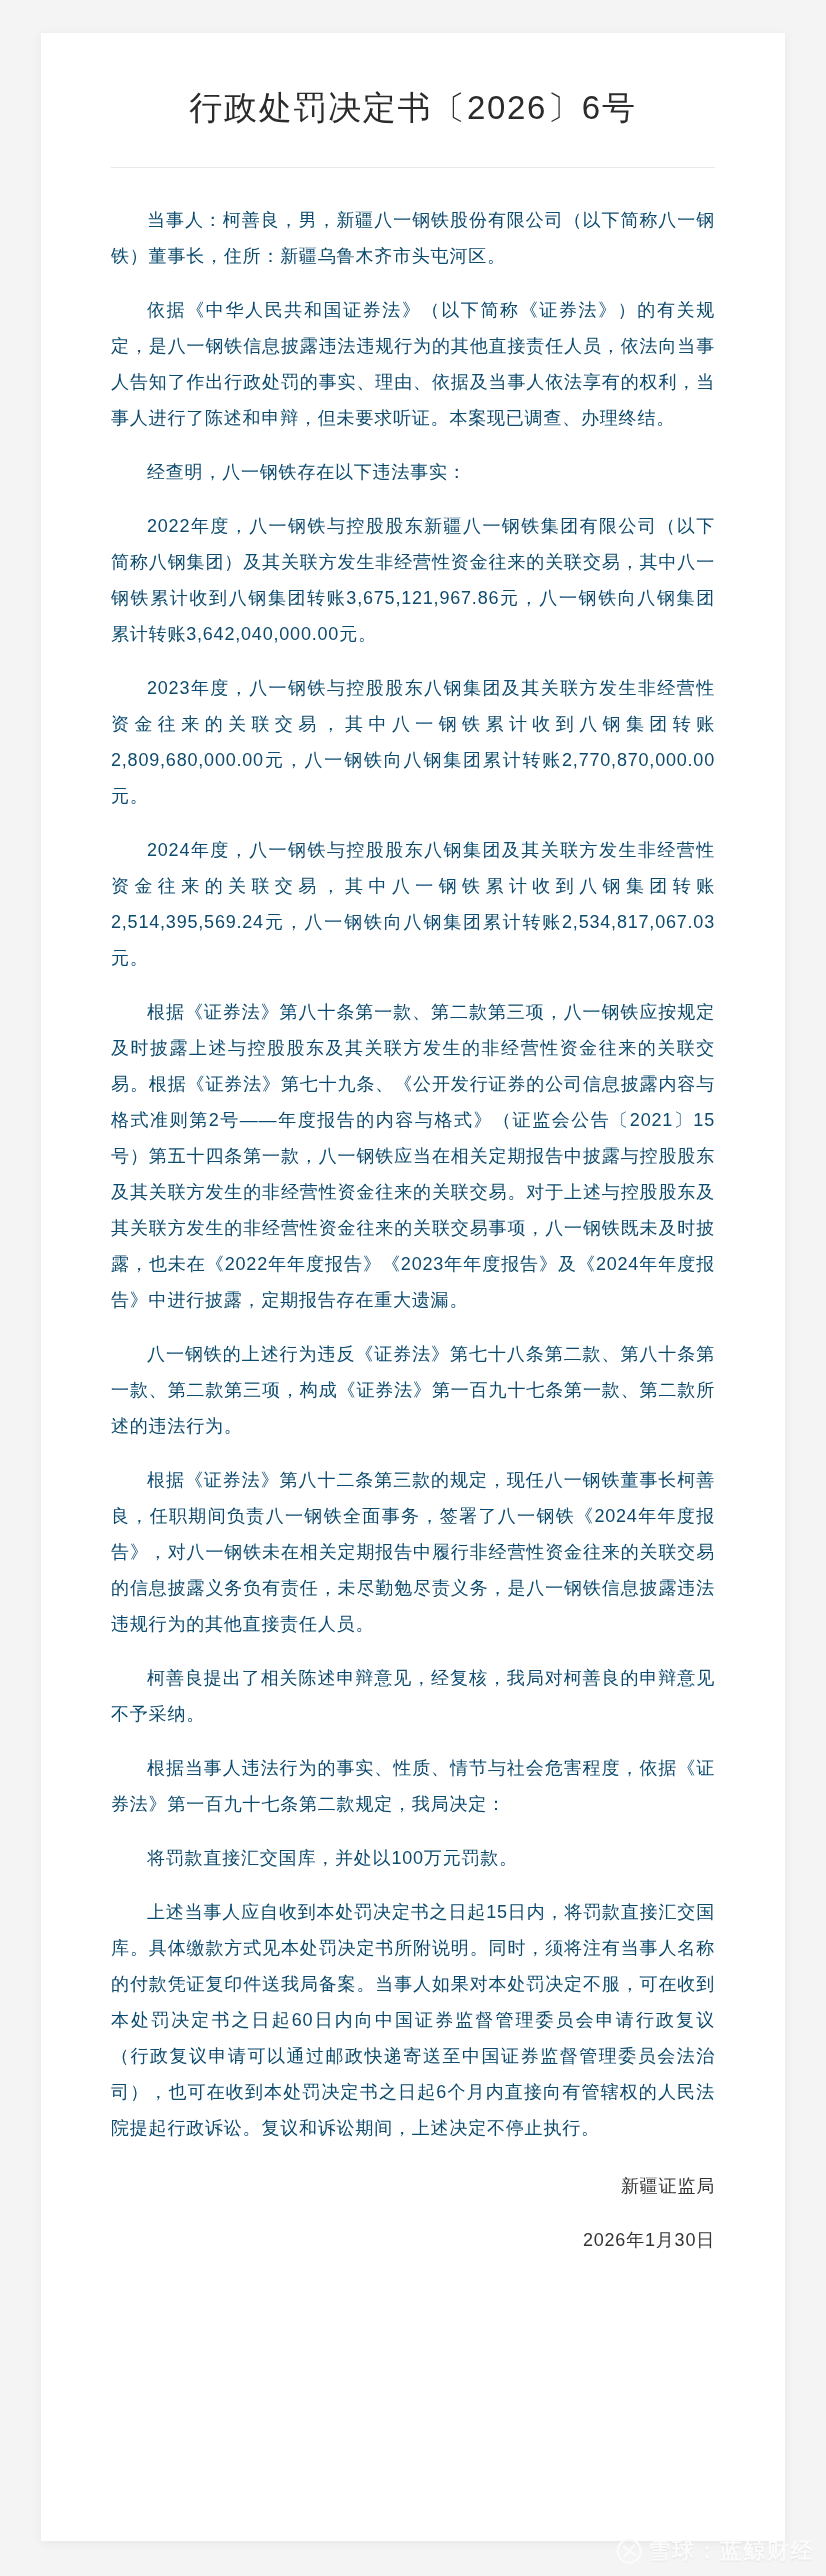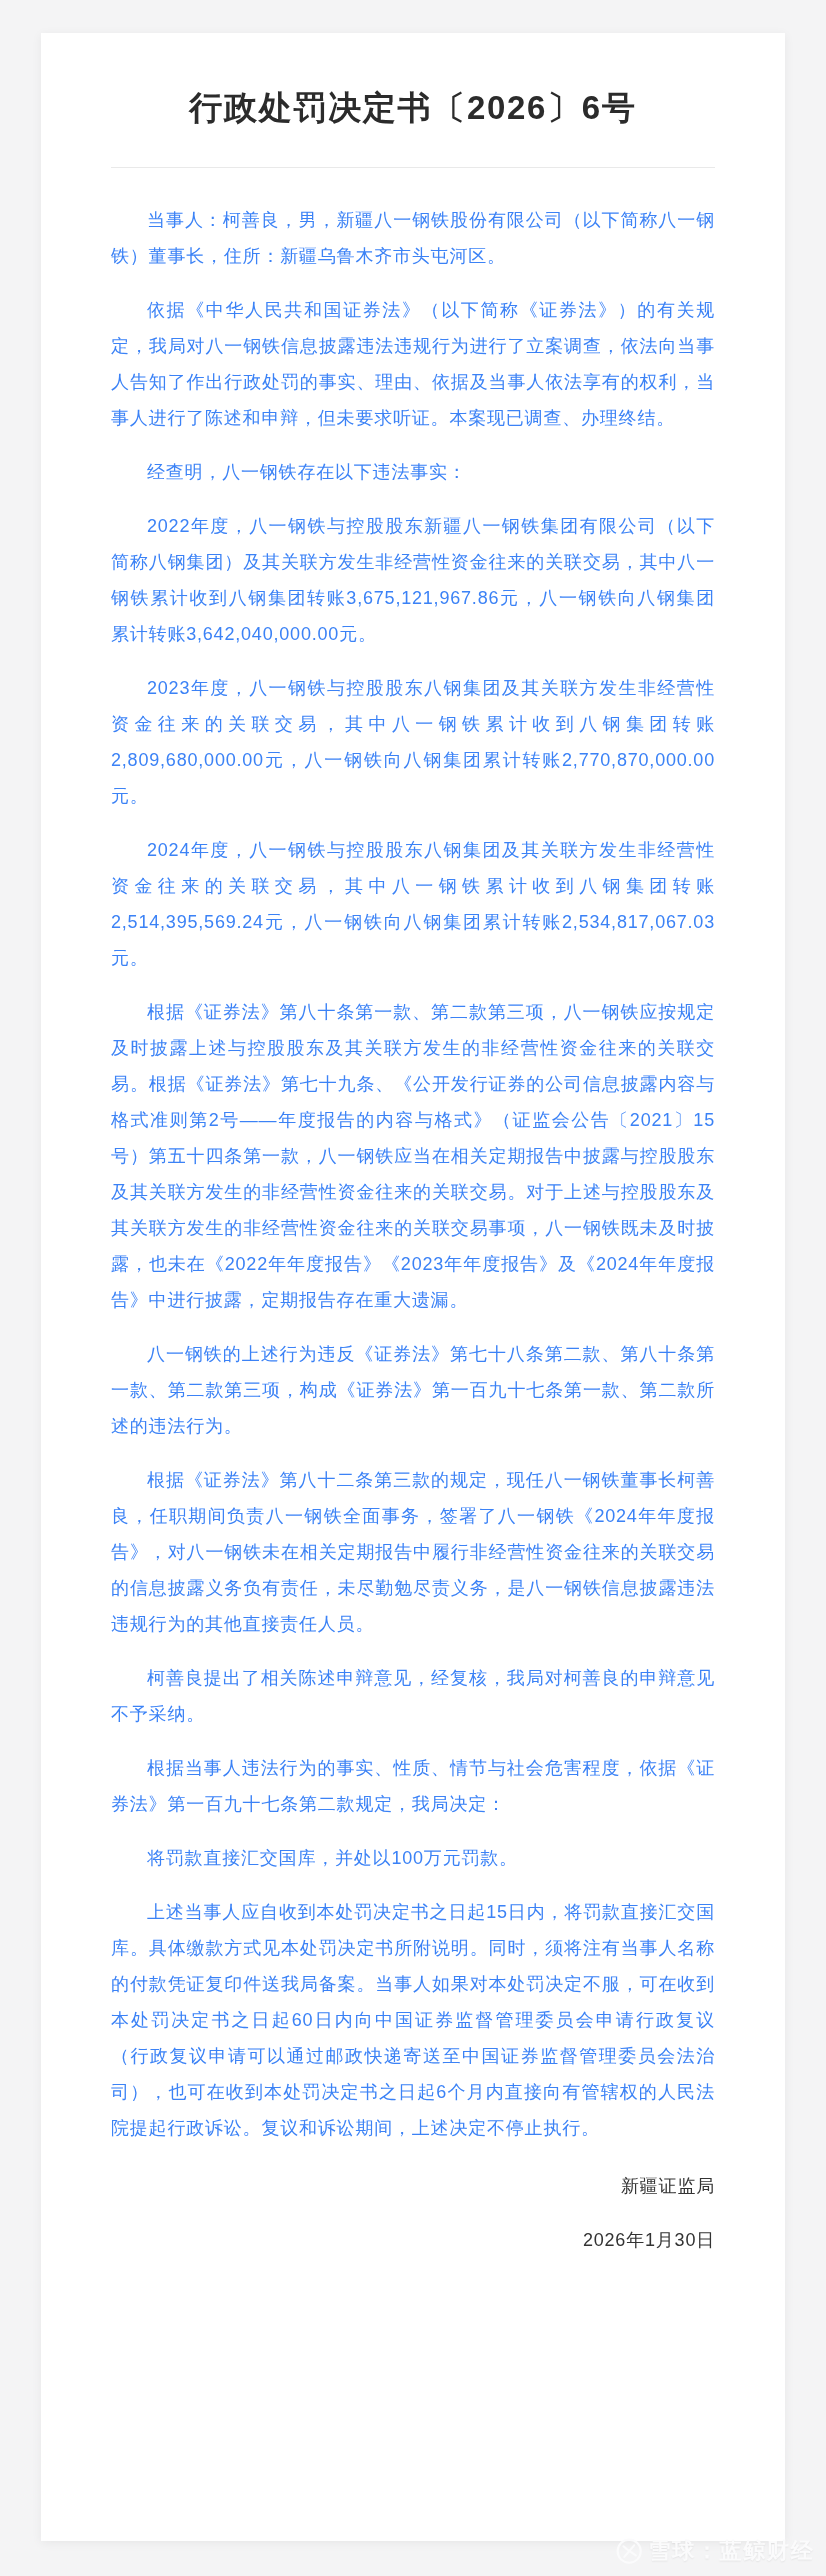--- a/index.html
+++ b/index.html
@@ -22,40 +22,40 @@
     height: 2508px;
     background: #ffffff;
     box-shadow: 0 1.7px 10px rgba(0,0,0,0.06);
     box-sizing: border-box;
     padding: 53px 70px 0 70px;
     overflow: hidden;
   }
   .title {
     margin: 0;
     font-size: 33px;
-    font-weight: bold;
+    font-weight: normal;
     text-align: center;
     color: #2b2b2b;
     letter-spacing: 1.7px;
     line-height: 1.35;
   }
   .divider {
     height: 0.8px;
     background: #e9e9e9;
     margin-top: 36px;
   }
   .doc-body {
     padding-top: 35px;
   }
   .para {
     margin: 0 0 18px 0;
     font-size: 18px;
     line-height: 36px;
     letter-spacing: 0.8px;
-    color: #3b82f6;
+    color: #0c4a6e;
     text-align: justify;
     text-indent: 2em;
     word-break: normal;
   }
   .sig-block {
     margin-top: 22px;
     text-align: right;
   }
   .sig {
     margin: 0 0 17.4px 0;
@@ -89,21 +89,21 @@
   }
 </style>
 </head>
 <body>
 
 <div class="card">
   <h1 class="title">行政处罚决定书〔2026〕6号</h1>
   <div class="divider"></div>
   <div class="doc-body">
       <p class="para">当事人：柯善良，男，新疆八一钢铁股份有限公司（以下简称八一钢铁）董事长，住所：新疆乌鲁木齐市头屯河区。</p>
-      <p class="para">依据《中华人民共和国证券法》（以下简称《证券法》）的有关规定，我局对八一钢铁信息披露违法违规行为进行了立案调查，依法向当事人告知了作出行政处罚的事实、理由、依据及当事人依法享有的权利，当事人进行了陈述和申辩，但未要求听证。本案现已调查、办理终结。</p>
+      <p class="para">依据《中华人民共和国证券法》（以下简称《证券法》）的有关规定，是八一钢铁信息披露违法违规行为的其他直接责任人员，依法向当事人告知了作出行政处罚的事实、理由、依据及当事人依法享有的权利，当事人进行了陈述和申辩，但未要求听证。本案现已调查、办理终结。</p>
       <p class="para">经查明，八一钢铁存在以下违法事实：</p>
       <p class="para">2022年度，八一钢铁与控股股东新疆八一钢铁集团有限公司（以下简称八钢集团）及其关联方发生非经营性资金往来的关联交易，其中八一钢铁累计收到八钢集团转账3,675,121,967.86元，八一钢铁向八钢集团累计转账3,642,040,000.00元。</p>
       <p class="para">2023年度，八一钢铁与控股股东八钢集团及其关联方发生非经营性资金往来的关联交易，其中八一钢铁累计收到八钢集团转账2,809,680,000.00元，八一钢铁向八钢集团累计转账2,770,870,000.00元。</p>
       <p class="para">2024年度，八一钢铁与控股股东八钢集团及其关联方发生非经营性资金往来的关联交易，其中八一钢铁累计收到八钢集团转账2,514,395,569.24元，八一钢铁向八钢集团累计转账2,534,817,067.03元。</p>
       <p class="para">根据《证券法》第八十条第一款、第二款第三项，八一钢铁应按规定及时披露上述与控股股东及其关联方发生的非经营性资金往来的关联交易。根据《证券法》第七十九条、《公开发行证券的公司信息披露内容与格式准则第2号——年度报告的内容与格式》（证监会公告〔2021〕15号）第五十四条第一款，八一钢铁应当在相关定期报告中披露与控股股东及其关联方发生的非经营性资金往来的关联交易。对于上述与控股股东及其关联方发生的非经营性资金往来的关联交易事项，八一钢铁既未及时披露，也未在《2022年年度报告》《2023年年度报告》及《2024年年度报告》中进行披露，定期报告存在重大遗漏。</p>
       <p class="para">八一钢铁的上述行为违反《证券法》第七十八条第二款、第八十条第一款、第二款第三项，构成《证券法》第一百九十七条第一款、第二款所述的违法行为。</p>
       <p class="para">根据《证券法》第八十二条第三款的规定，现任八一钢铁董事长柯善良，任职期间负责八一钢铁全面事务，签署了八一钢铁《2024年年度报告》，对八一钢铁未在相关定期报告中履行非经营性资金往来的关联交易的信息披露义务负有责任，未尽勤勉尽责义务，是八一钢铁信息披露违法违规行为的其他直接责任人员。</p>
       <p class="para">柯善良提出了相关陈述申辩意见，经复核，我局对柯善良的申辩意见不予采纳。</p>
       <p class="para">根据当事人违法行为的事实、性质、情节与社会危害程度，依据《证券法》第一百九十七条第二款规定，我局决定：</p>
       <p class="para">将罚款直接汇交国库，并处以100万元罚款。</p>

